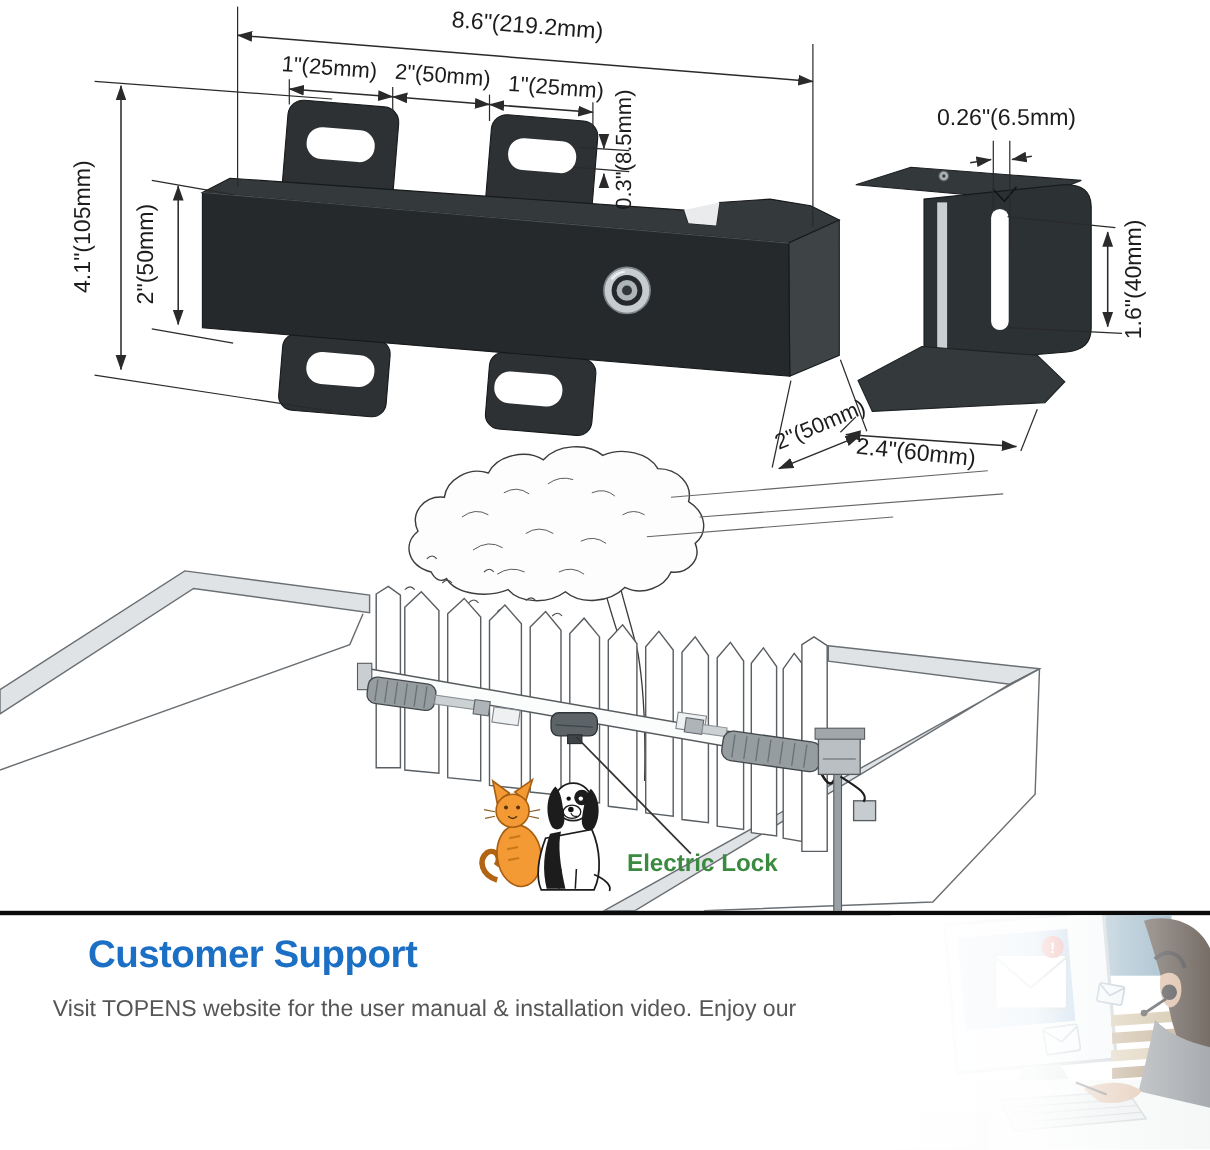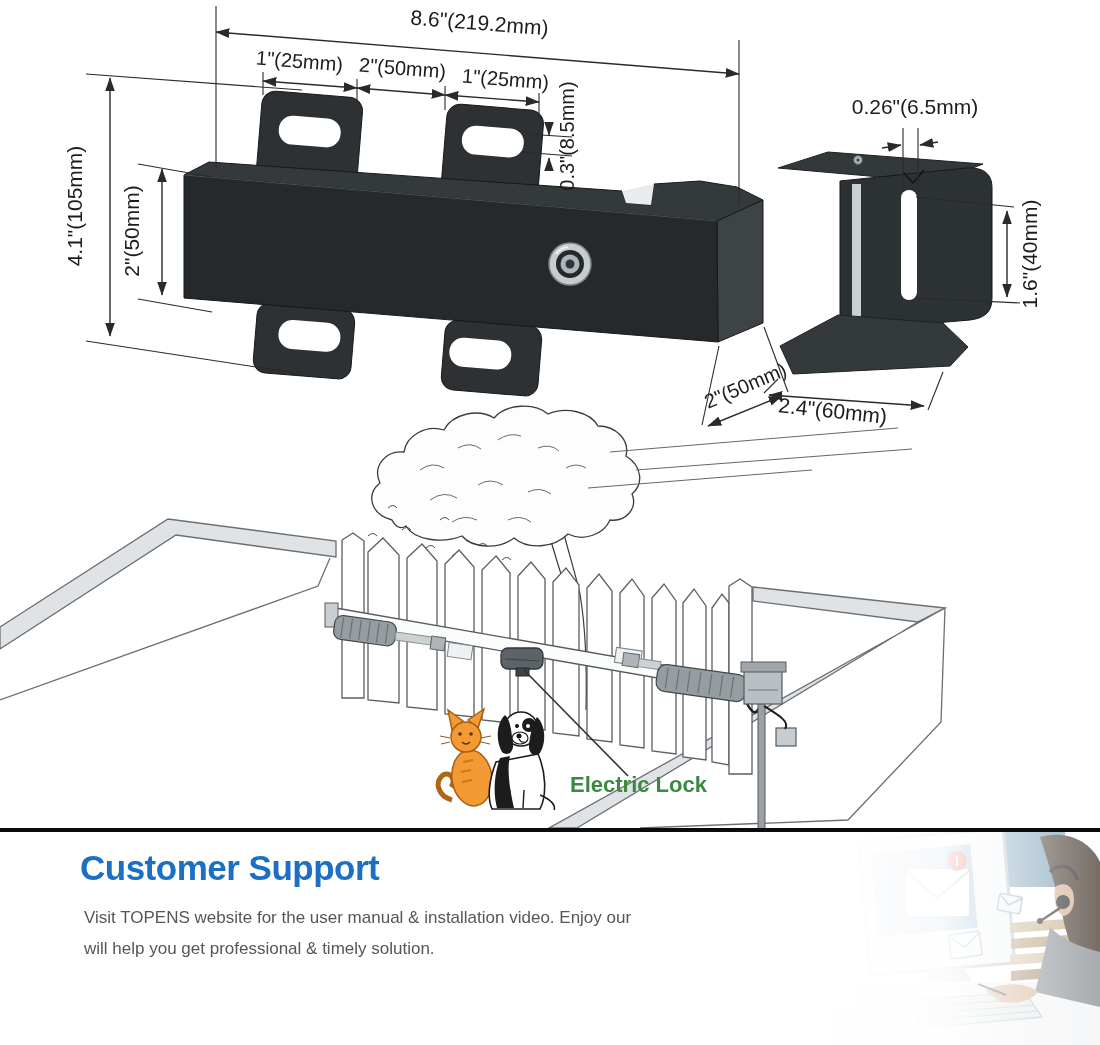--- a/index.html
+++ b/index.html
@@ -7,22 +7,22 @@
         font-family:"Liberation Sans",sans-serif;}
   #diagram-svg{position:absolute;left:0;top:0;}
   .dimtext{font-family:"Liberation Sans",sans-serif;font-size:21px;fill:#1c1c1c;}
   .dimtext-sm{font-family:"Liberation Sans",sans-serif;font-size:20px;fill:#1c1c1c;}
   .dimline{stroke:#2a2a2a;stroke-width:1.4;fill:none;}
   .extline{stroke:#2a2a2a;stroke-width:1.1;fill:none;}
   .sketch{stroke:#3c3c3c;stroke-width:1.2;fill:none;}
   #separator{position:absolute;left:0;top:828px;width:1100px;height:4px;background:#0b0b0b;}
   #support-heading{position:absolute;left:48px;top:848px;font-size:35px;font-weight:bold;
         color:#1b6fc4;letter-spacing:-0.5px;margin-left:32px;}
-  #support-paragraph{position:absolute;left:48px;top:902px;font-size:17px;line-height:31px;
-        color:#565656;margin-left:36px;}
+  #support-paragraph{position:absolute;left:48px;top:902px;font-size:21px;line-height:31px;
+        color:#565656;}
   #photo-wrap{position:absolute;left:810px;top:832px;width:290px;height:213px;}
 </style>
 </head>
 <body>
 
 <div id="page">
 
 <svg id="diagram-svg" width="1100" height="828" viewBox="0 0 1100 828">
   <defs>
     <marker id="arr" viewBox="0 0 10 8" refX="9.5" refY="4" markerWidth="10" markerHeight="8" orient="auto-start-reverse">
@@ -290,21 +290,20 @@
       <path d="M540,795 C552,800 556,806 554,810" stroke="#1c1c1c" stroke-width="1.6" fill="none"></path>
     </g>
   </g>
 </svg>
 
 <div id="separator"></div>
 
 <div id="support-heading">Customer Support</div>
 <div id="support-paragraph">
   <div>Visit TOPENS website for the user manual &amp; installation video. Enjoy our</div>
-  <div>will help you get professional &amp; timely solution.</div>
 </div>
 
 <div id="photo-wrap">
   <svg width="290" height="213" viewBox="0 0 290 213">
     <defs>
       <linearGradient id="fadeL" x1="0" y1="0" x2="1" y2="0">
         <stop offset="0" stop-color="#ffffff" stop-opacity="1"></stop>
         <stop offset="0.45" stop-color="#ffffff" stop-opacity="0.9"></stop>
         <stop offset="0.75" stop-color="#ffffff" stop-opacity="0.4"></stop>
         <stop offset="1" stop-color="#ffffff" stop-opacity="0.05"></stop>

